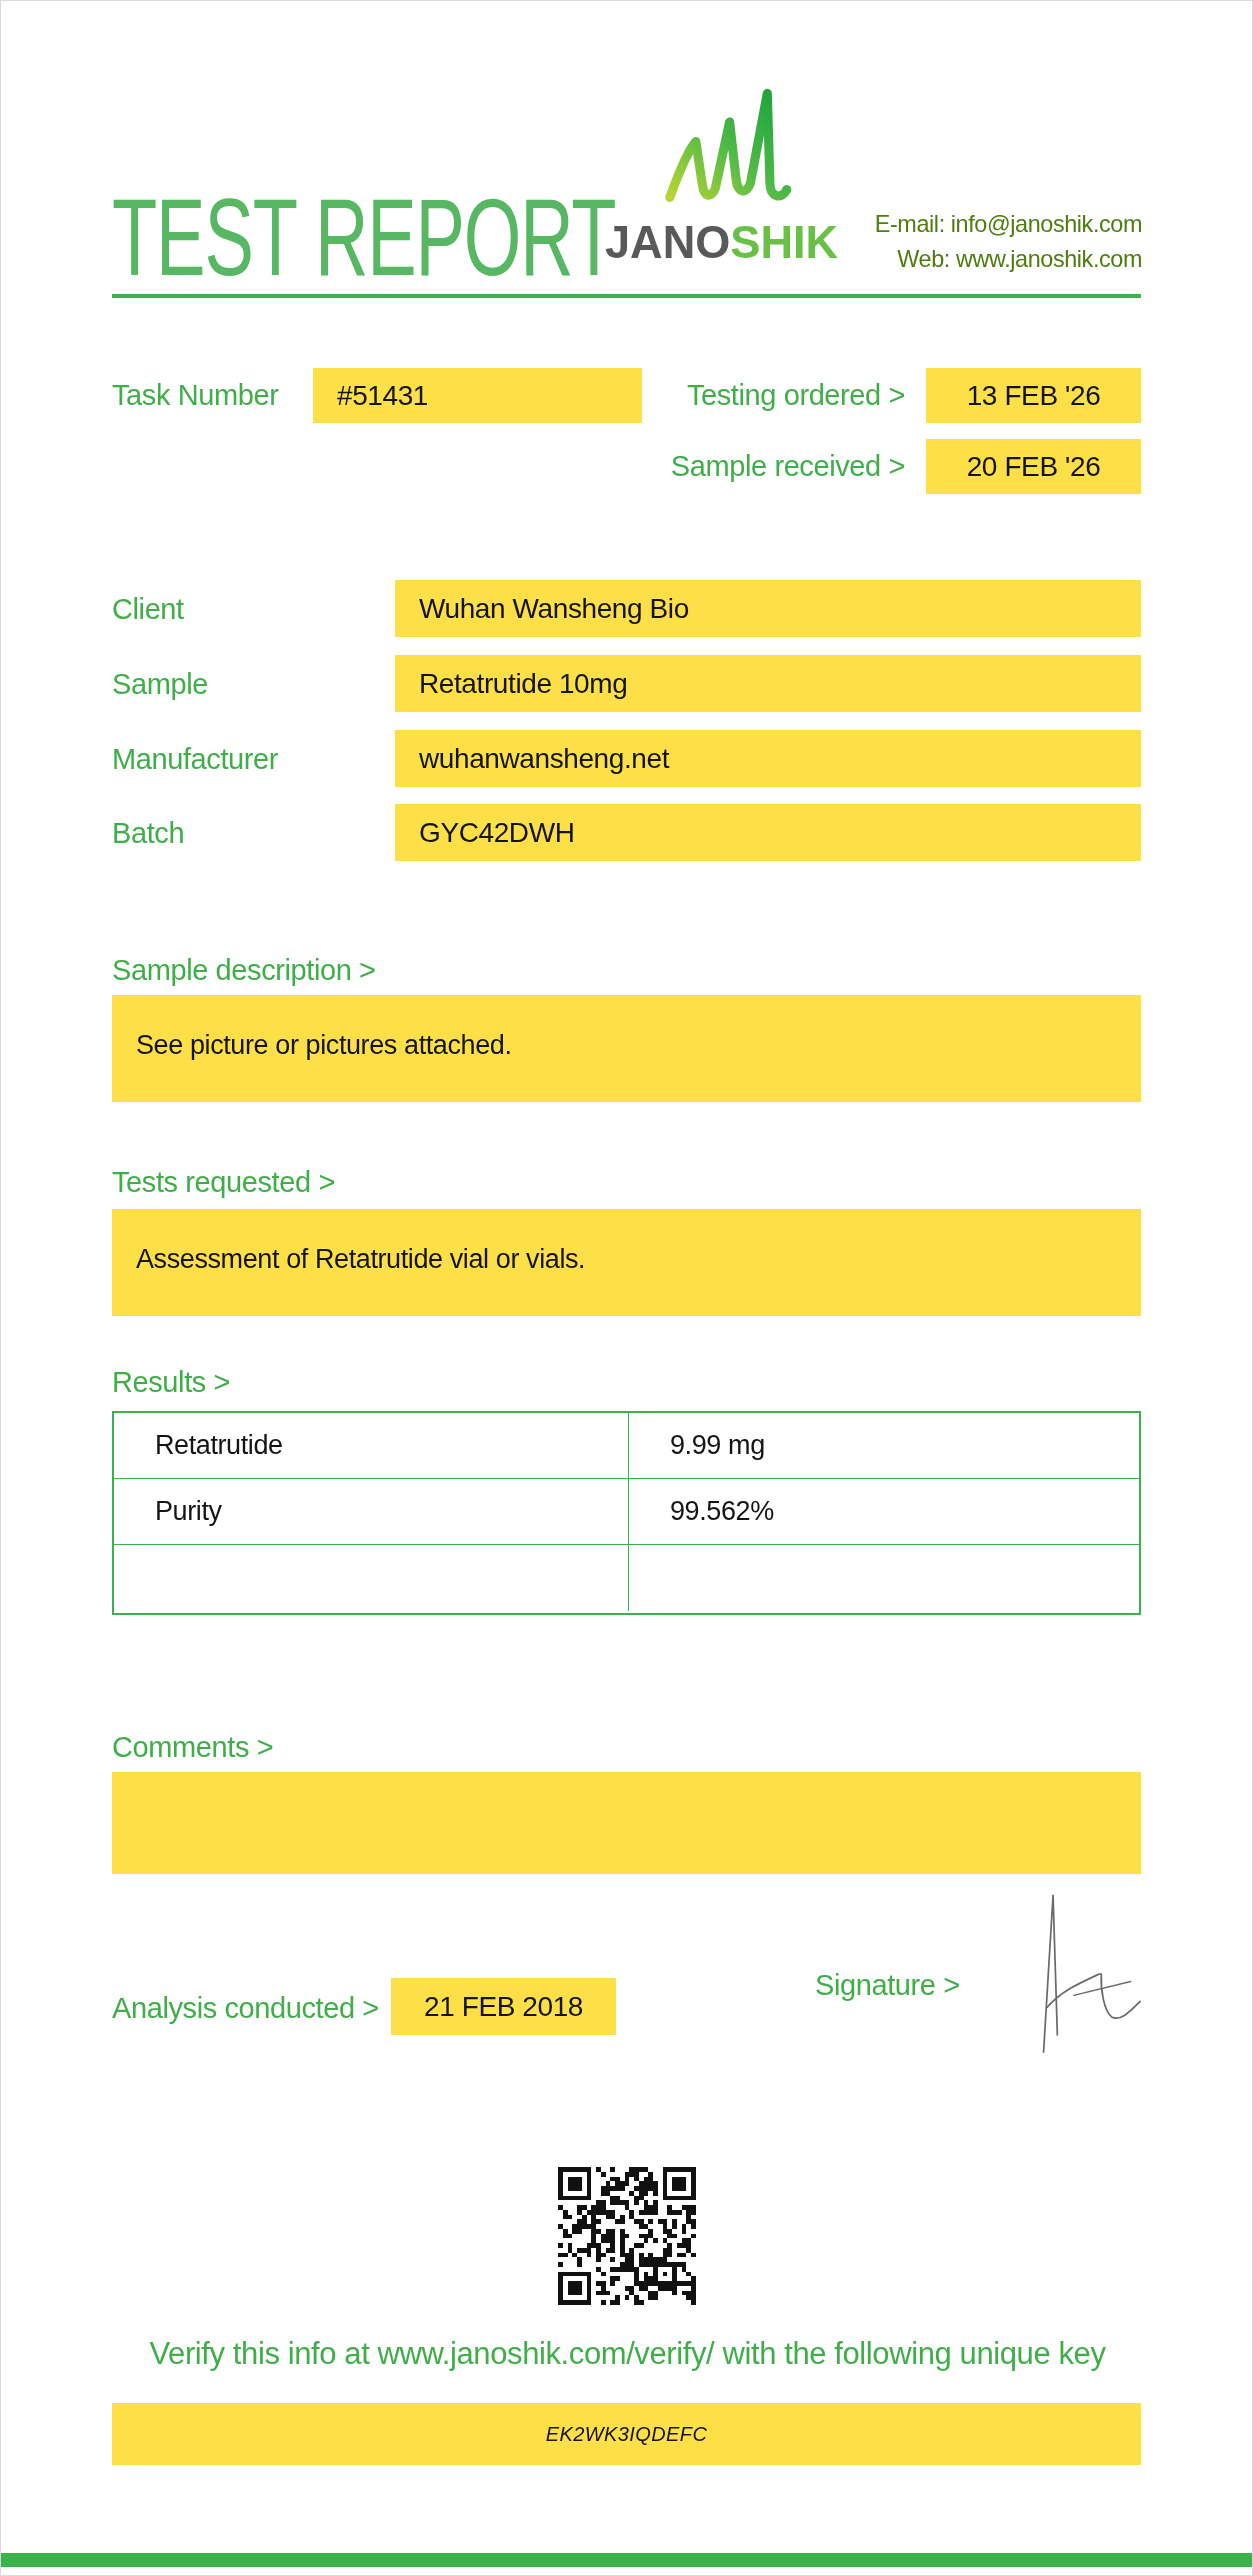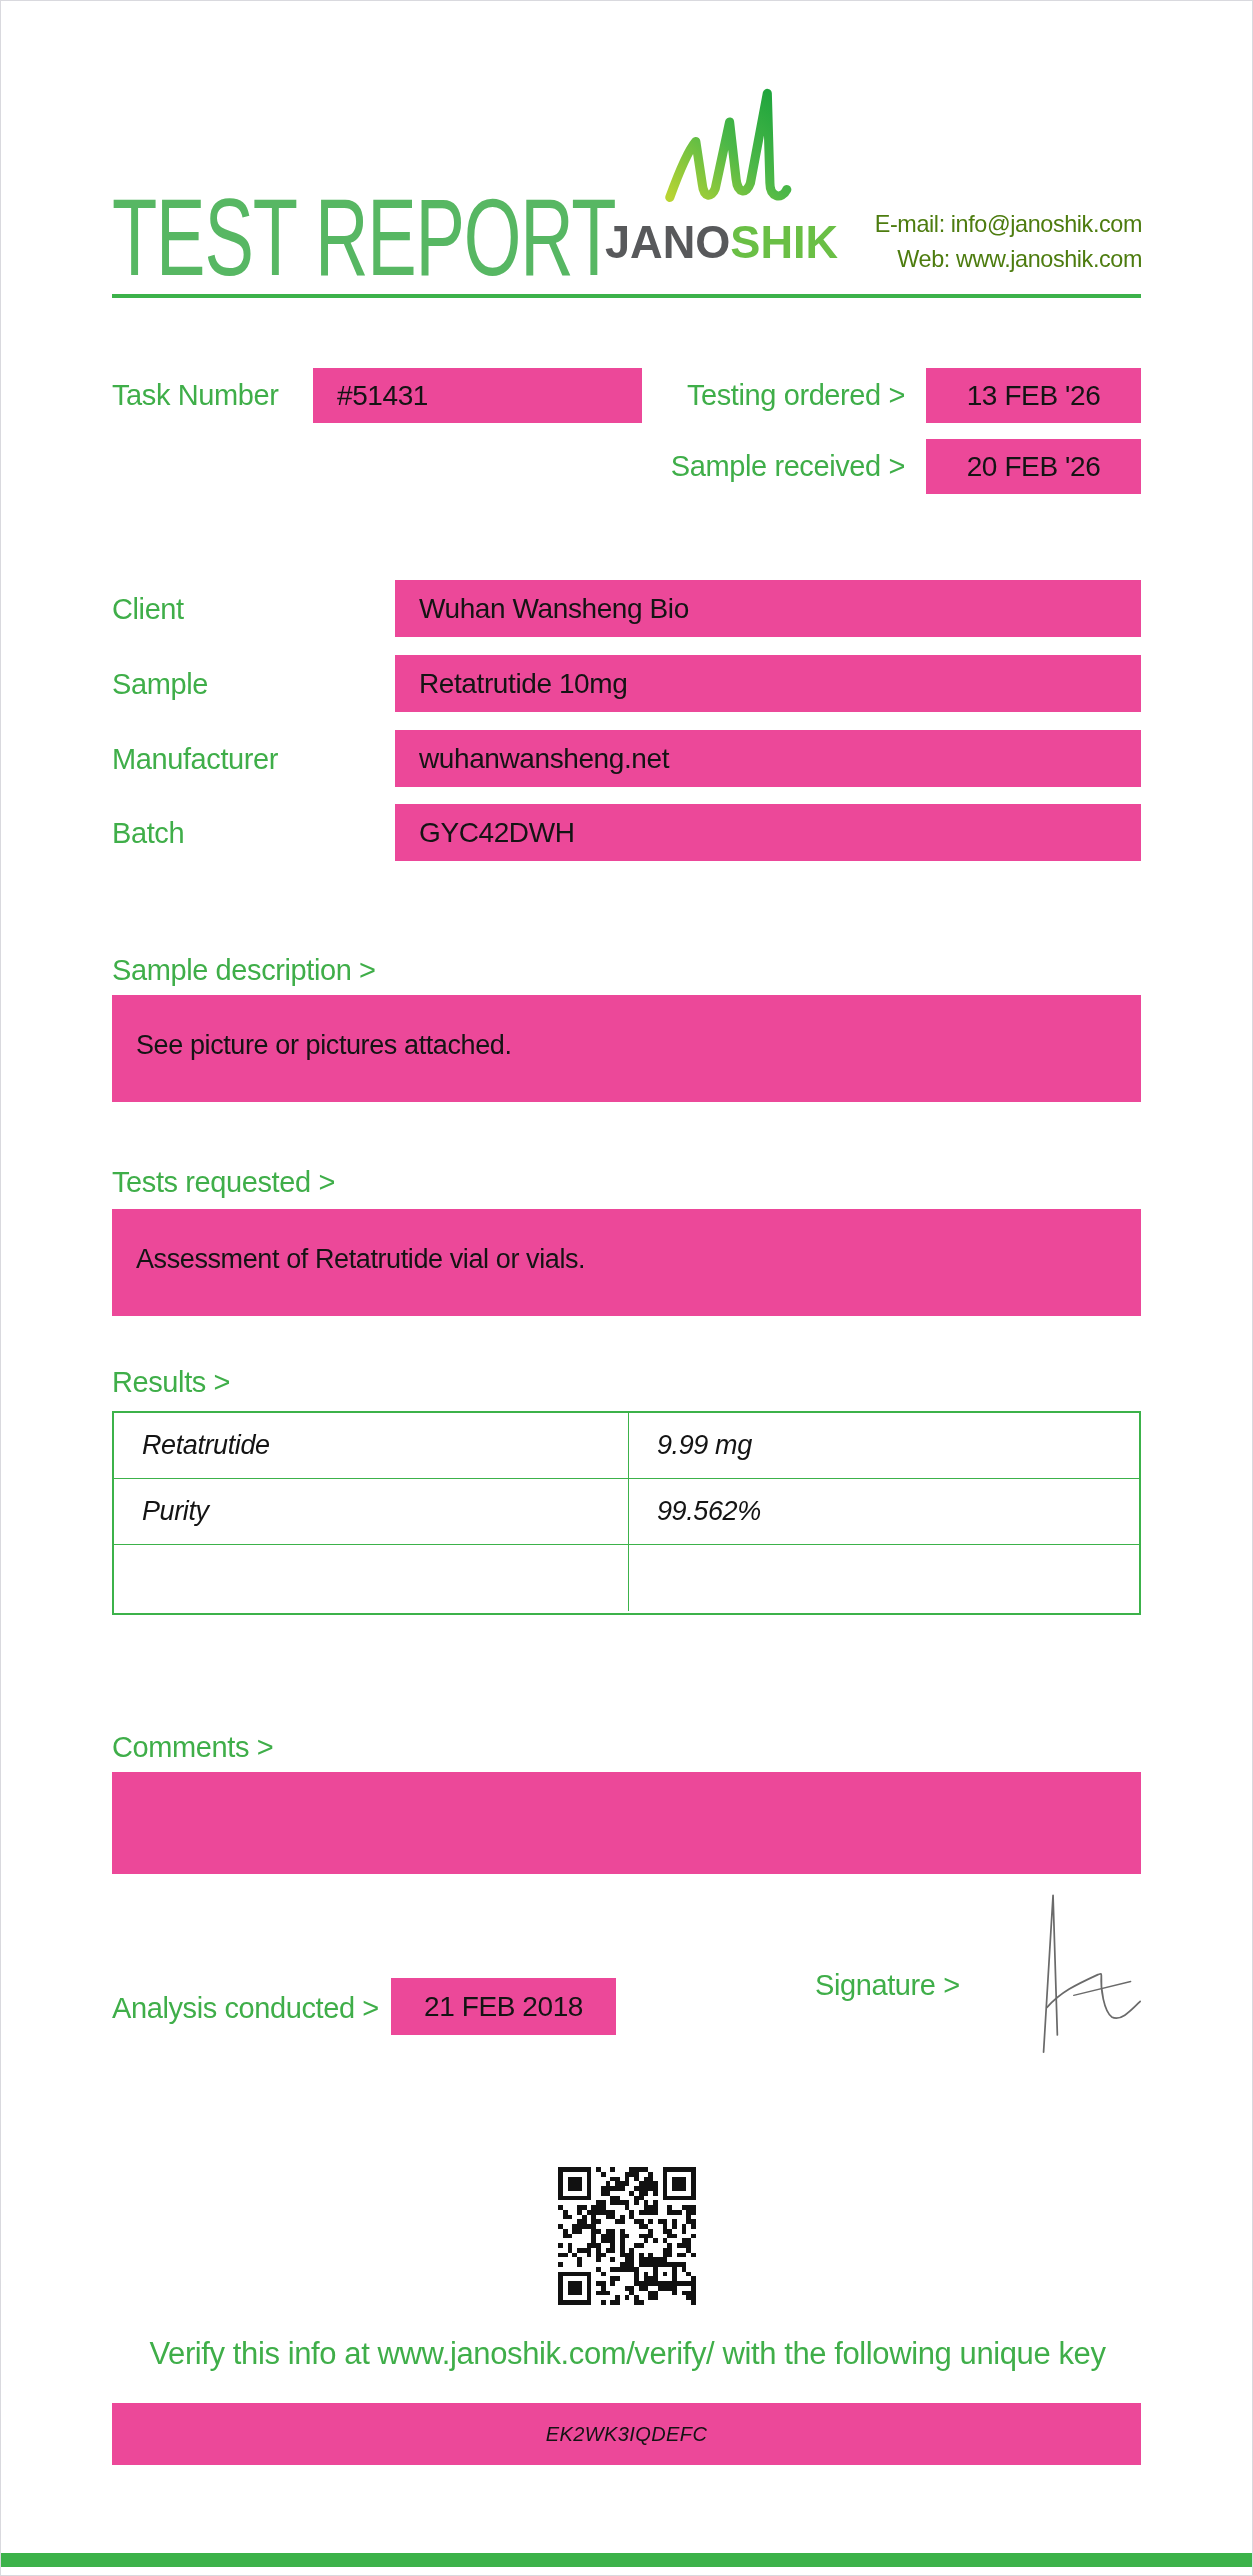--- a/index.html
+++ b/index.html
@@ -24,21 +24,21 @@
   .logo-word .p1 { color:#58595b; }
   .logo-word .p2 { color:#6abf45; }
   .contact {
     position:absolute; left:829px; top:206px; width:312px; text-align:right;
     font-size:23.4px; line-height:35px; color:#4d7c0f; letter-spacing:-0.4px;
   }
   .rule { position:absolute; left:111px; top:293px; width:1029px; height:4.3px; background:#3cb24a; }
 
   
   .glabel { color:#3fae49; font-size:29px; letter-spacing:-0.4px; white-space:nowrap; }
-  .gbox { background:#ec4899; position:absolute; }
+  .gbox { background:#fde047; position:absolute; }
   .gbox .val {
     position:absolute; left:24px; top:50%; transform:translateY(-50%);
     font-size:28px; color:#141414; letter-spacing:-0.4px; white-space:nowrap;
   }
   .centered-val { left:0 !important; right:0; text-align:center; }
 
   
   .task-label { position:absolute; left:111px; top:378px; }
   .task-box   { left:312px; top:367px; width:329px; height:55px; }
   .date-label-1 { position:absolute; left:0px; top:378px; width:904px; text-align:right; }
@@ -60,21 +60,21 @@
 
   
   .results-table {
     position:absolute; left:111px; top:1410px; width:1029px; height:204px;
     border:2.6px solid #3cb24a;
   }
   .results-table .row { display:flex; height:66px; border-bottom:1.7px solid #3cb24a; }
   .results-table .row:last-child { border-bottom:none; }
   .results-table .cell {
     position:relative; height:100%; display:flex; align-items:center;
-    font-size:27px; color:#141414; letter-spacing:-0.4px; padding-left:28px;font-style:italic;
+    font-size:27px; color:#141414; letter-spacing:-0.4px; padding-left:41px;
   }
   .results-table .cell.c1 { width:515px; border-right:1.7px solid #3cb24a; }
   .results-table .cell.c2 { flex:1; }
 
   
   .sig-label { position:absolute; left:814px; top:1968px; }
   .sig-svg { position:absolute; left:1021px; top:1861px; width:138px; height:208px; }
   .analysis-label { position:absolute; left:111px; top:1991px; }
   .analysis-box { left:390px; top:1977px; width:225px; height:57px; }
 

